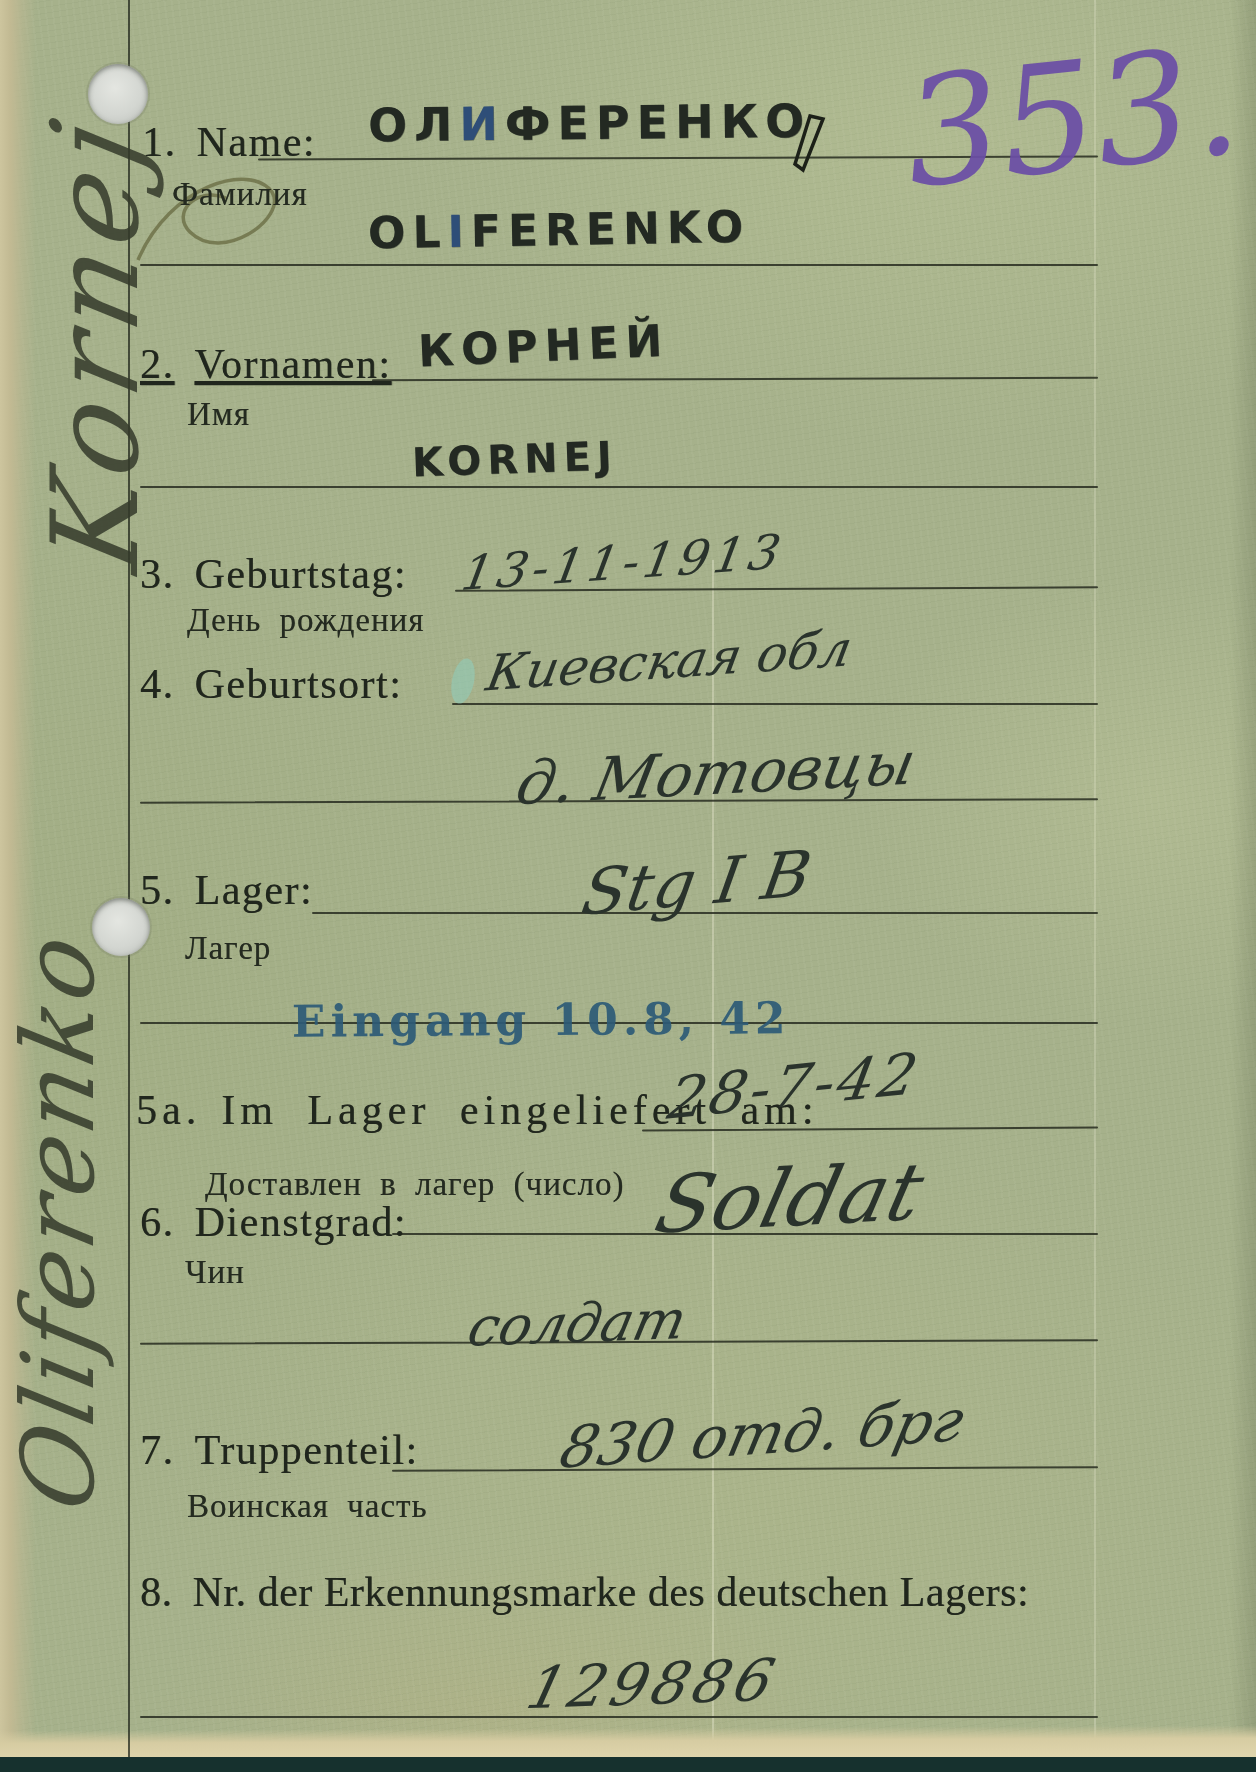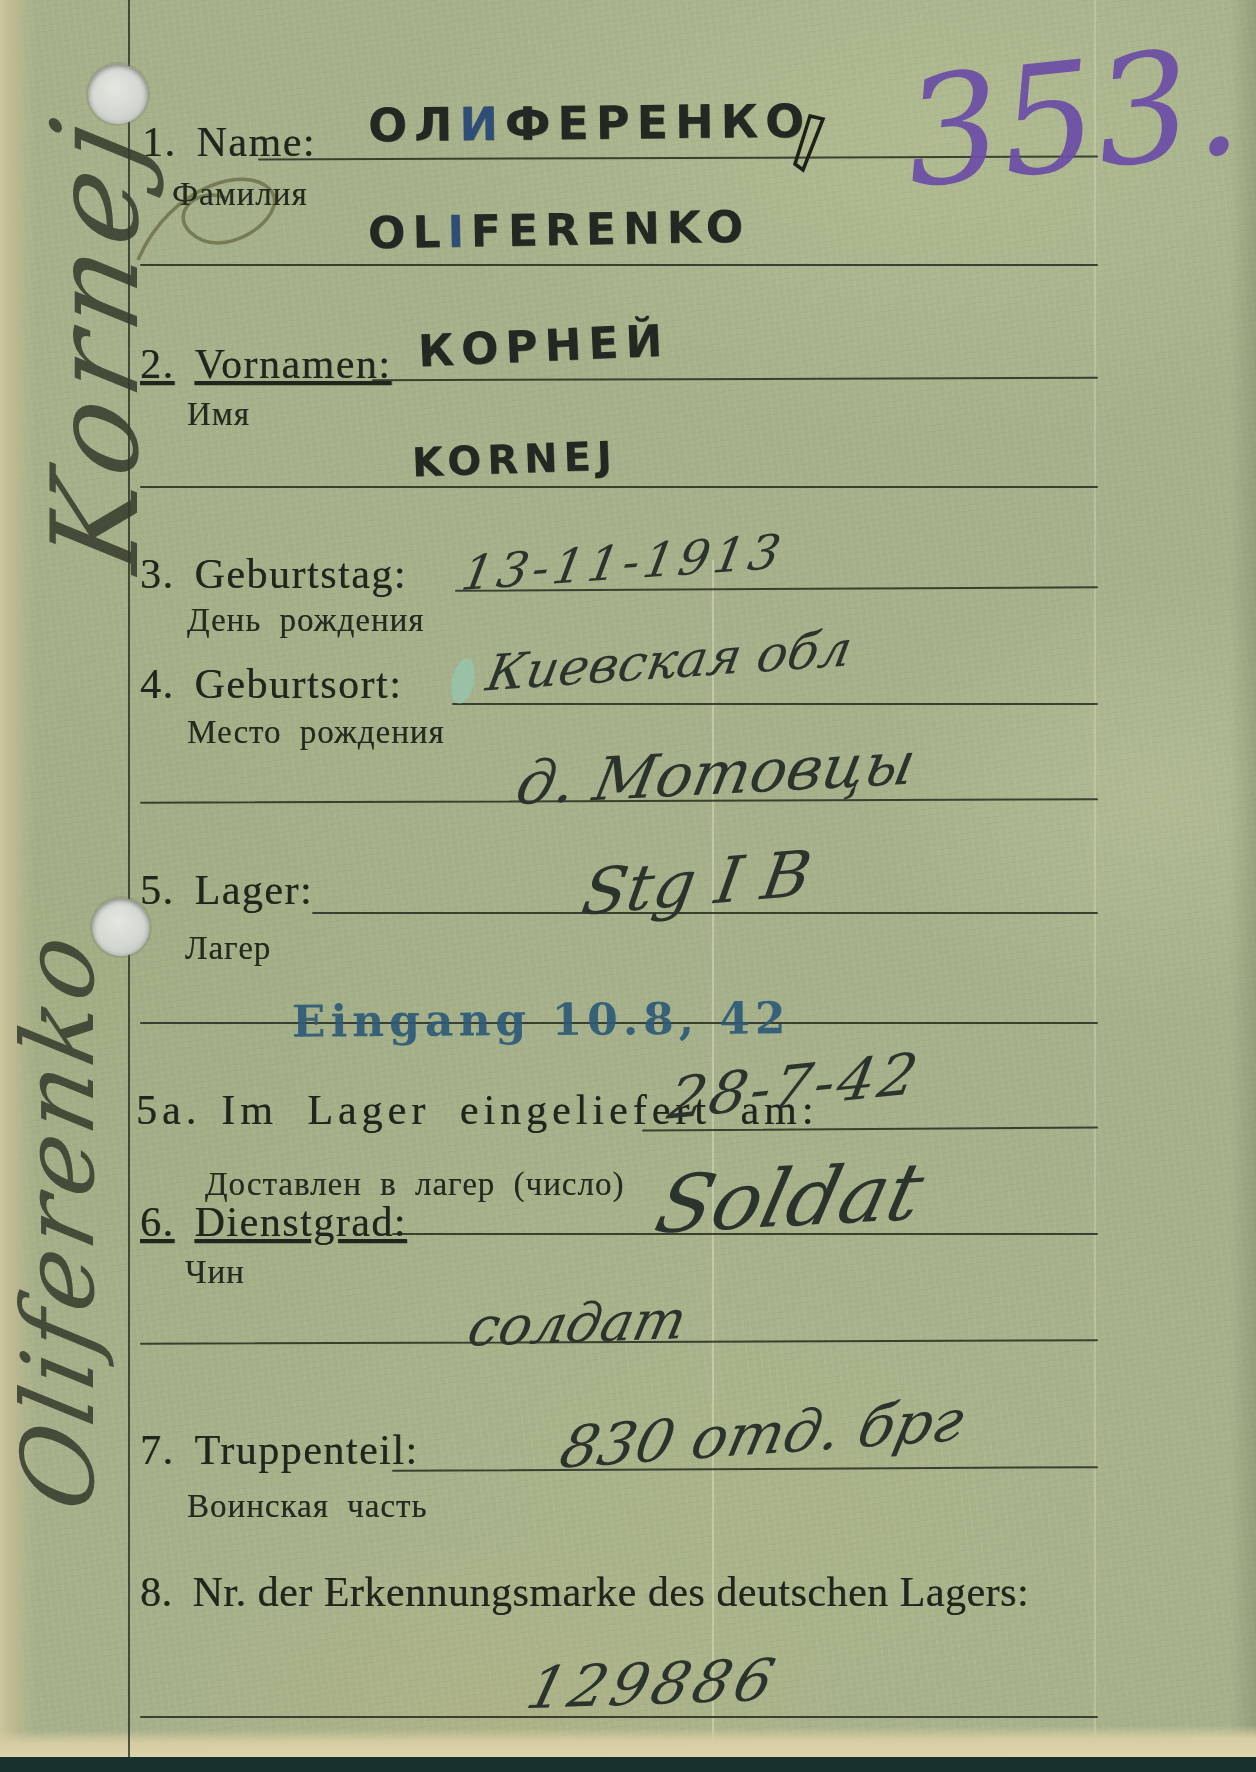--- a/index.html
+++ b/index.html
@@ -118,40 +118,39 @@
 
   <div class="plabel" style="left:140px;top:550px;">
     <span class="num">3.</span><span>Geburtstag:</span>
   </div>
   <div class="sublabel" style="left:187px;top:602px;">День рождения</div>
   <div class="hcur" style="left:465px;top:534px;font-size:48px;letter-spacing:4px;transform:skewX(-14deg) rotate(-4deg);">13-11-1913</div>
 
   <div class="plabel" style="left:140px;top:660px;">
     <span class="num">4.</span><span>Geburtsort:</span>
   </div>
-  <div class="sublabel" style="left:187px;top:714px;">Место рождения</div>
   <div class="smudge" style="left:452px;top:658px;width:22px;height:46px;background:rgba(142,206,189,0.55);transform:rotate(12deg);"></div>
   <div class="hcur" style="left:490px;top:632px;font-size:50px;transform:skewX(-14deg) rotate(-4deg);">Киевская обл</div>
   <div class="hcur" style="left:520px;top:738px;font-size:60px;transform:skewX(-14deg) rotate(-3deg);">д. Мотовцы</div>
 
   <div class="plabel" style="left:140px;top:866px;">
     <span class="num">5.</span><span>Lager:</span>
   </div>
   <div class="sublabel" style="left:185px;top:930px;">Лагер</div>
   <div class="hcur" style="left:585px;top:846px;font-size:64px;transform:skewX(-14deg) rotate(-5deg);">Stg I B</div>
 
   <div class="stamp" style="left:292px;top:994px;font-size:44px;transform:rotate(-0.4deg);">Eingang 10.8, 42</div>
 
   <div class="plabel wide" style="left:136px;top:1086px;">
     <span class="num">5a.</span><span>Im Lager eingeliefert am:</span>
   </div>
   <div class="sublabel" style="left:205px;top:1146px;margin-top:20px;">Доставлен в лагер (число)</div>
   <div class="hcur" style="left:672px;top:1052px;font-size:58px;letter-spacing:3px;transform:skewX(-16deg) rotate(-6deg);">28-7-42</div>
 
-  <div class="plabel" style="left:140px;top:1198px;text-decoration:underline;">
+  <div class="plabel" style="left:140px;top:1198px;">
     <span class="num">6.</span><span>Dienstgrad:</span>
   </div>
   <div class="sublabel" style="left:185px;top:1254px;">Чин</div>
   <div class="hcur" style="left:660px;top:1152px;font-size:80px;transform:skewX(-16deg) rotate(-3deg);">Soldat</div>
   <div class="hcur" style="left:470px;top:1292px;font-size:54px;transform:skewX(-14deg) rotate(-2deg);">солдат</div>
 
   <div class="plabel" style="left:140px;top:1426px;">
     <span class="num">7.</span><span>Truppenteil:</span>
   </div>
   <div class="sublabel" style="left:187px;top:1488px;">Воинская часть</div>

